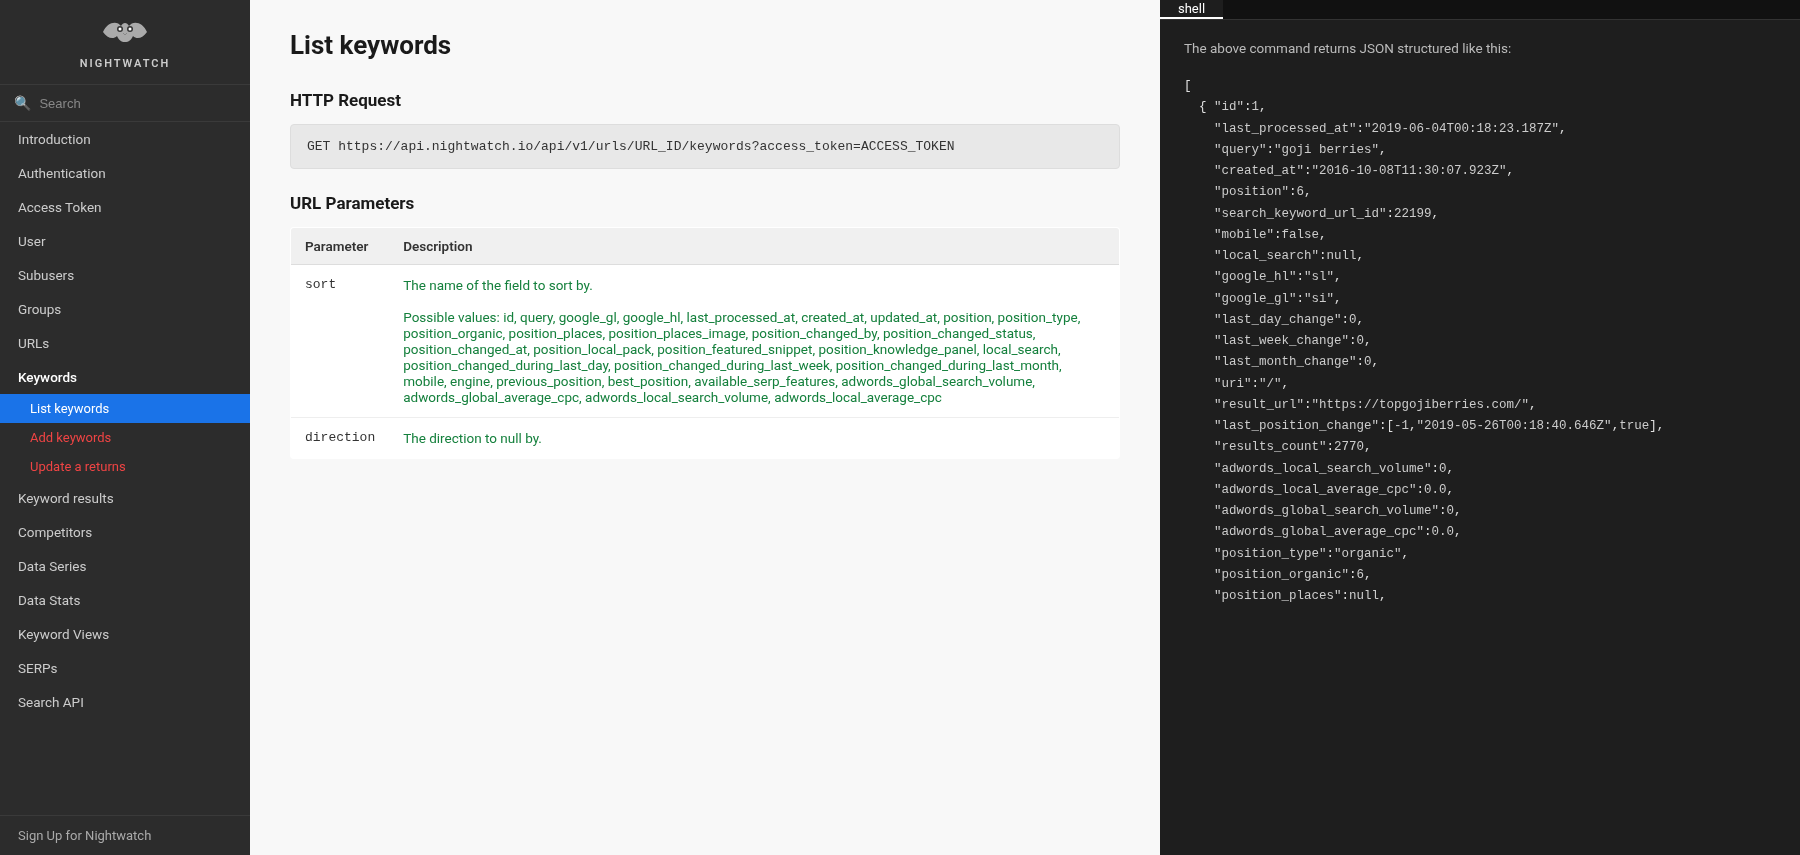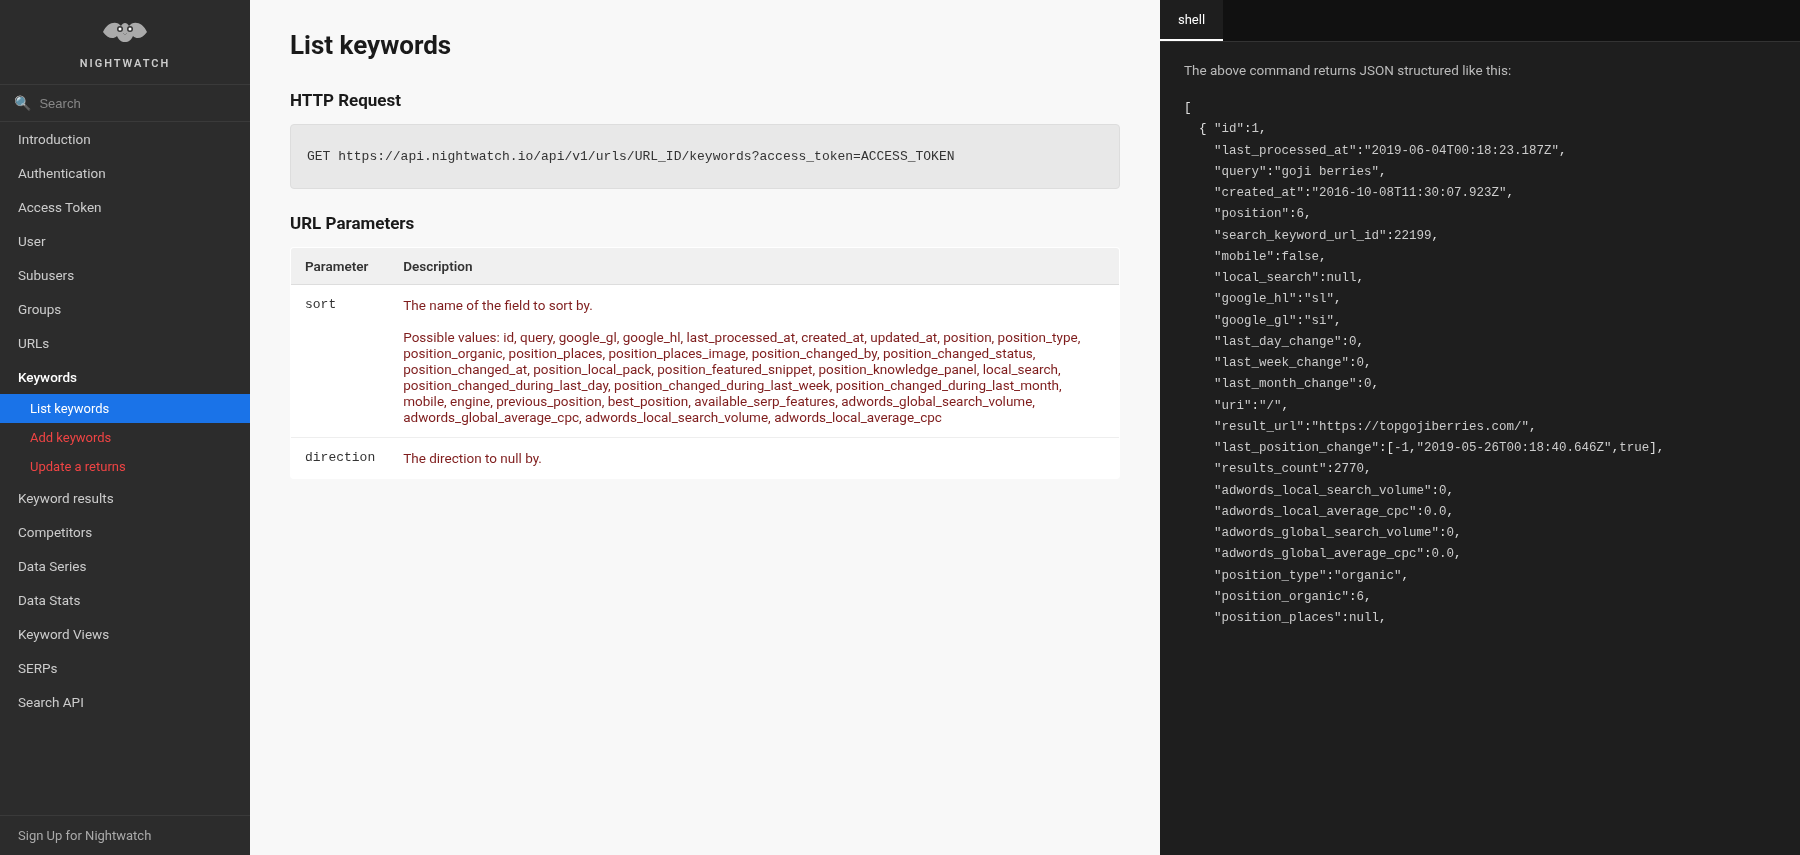--- a/index.html
+++ b/index.html
@@ -107,21 +107,21 @@
     .section-title {
       font-size: 17px;
       font-weight: 700;
       color: #1a1a1a;
       margin-bottom: 14px;
     }
     .code-block {
       background: #e8e8e8;
       border: 1px solid #ddd;
       border-radius: 4px;
-      padding: 24px 16px;
+      padding: 14px 16px;
       font-family: 'Courier New', monospace;
       font-size: 13px;
       color: #333;
       margin-bottom: 24px;
       white-space: pre-wrap;
       word-break: break-all;
     }
     .params-table {
       width: 100%;
       border-collapse: collapse;
@@ -135,21 +135,21 @@
       text-align: left;
       padding: 10px 14px;
       font-size: 13.5px;
       font-weight: 600;
       color: #333;
       border-bottom: 1px solid #ddd;
     }
     .params-table td {
       padding: 12px 14px;
       font-size: 13.5px;
-      color: #7f1d1d;
+      color: #15803d;
       vertical-align: top;
       border-bottom: 1px solid #eee;
     }
     .params-table tr:last-child td { border-bottom: none; }
     .params-table td:first-child { font-family: 'Courier New', monospace; font-size: 13px; color: #333; white-space: nowrap; }
 
     
     #code-panel {
       width: 640px;
       min-width: 640px;
@@ -158,21 +158,21 @@
       overflow-y: auto;
       display: flex;
       flex-direction: column;
     }
     .code-tabs {
       display: flex;
       background: #111;
       border-bottom: 1px solid #333;
     }
     .code-tab {
-      padding: 12px 18px;
+      padding: 1px 18px;
       font-size: 13px;
       cursor: pointer;
       color: #ccc;
     }
     .code-tab.active {
       background: #1e1e1e;
       color: #fff;
       border-bottom: 2px solid #fff;
     }
     .code-content {

